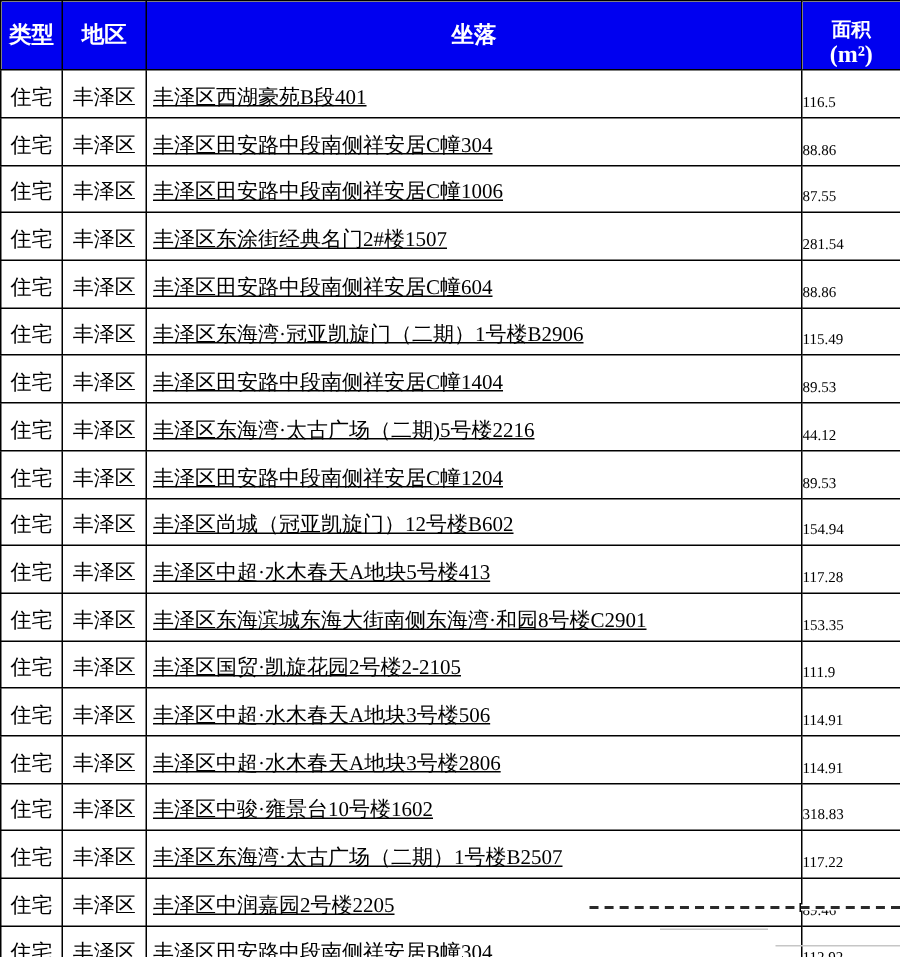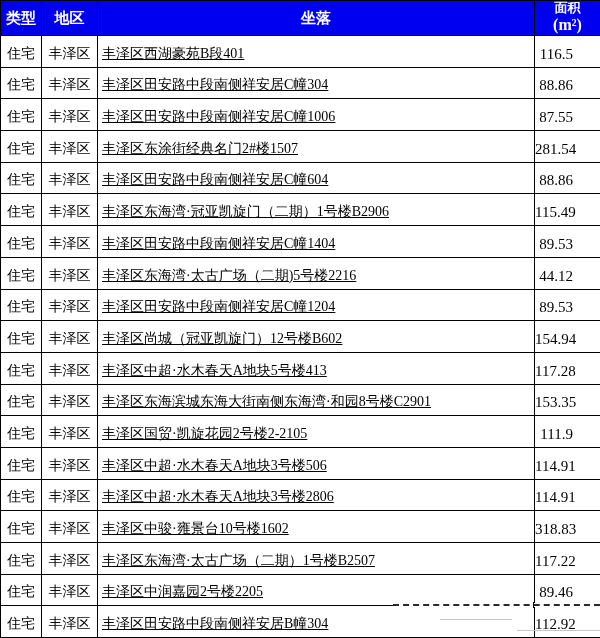--- a/index.html
+++ b/index.html
@@ -17,36 +17,36 @@
   th {
     background: var(--header-bg, #0000f0);
     color: var(--header-text, #ffffff);
     font-weight: bold;
     font-size: 15px;
     border: 1px solid #000;
     text-align: center;
     vertical-align: middle;
     overflow: hidden;
   }
-  th.col-area { font-size: 13px; line-height: 1.15; padding-top: 0; }
+  th.col-area { font-size: 13px; line-height: 1.15; padding-top: 12px; }
   th.col-area .unit { display: block; font-size: 16px; font-weight: bold; letter-spacing: 0; }
 
   tbody tr { height: 31.7px; }
   td {
     border: 1px solid #000;
     color: #000;
     font-size: 14px;
     vertical-align: bottom;
     padding-bottom: 4px;
     overflow: hidden;
     white-space: nowrap;
   }
   td.c-type, td.c-district { text-align: center; }
   td.c-location { text-align: left; padding-left: 4px; text-decoration: underline; }
-  td.c-area { text-align: right; padding-right: 27px; font-size: 15px; }
+  td.c-area { padding-right: 27px; font-size: 10px; }
 
   
   .pagebreak-cover {
     position: absolute; left: 393px; top: 603px; width: 207px; height: 4px;
     background: #fff; pointer-events: none;
   }
   .pagebreak-dashes {
     position: absolute; left: 393px; top: 604px; width: 207px; height: 0;
     border-top: 2px dashed #2a2a2a; pointer-events: none;
   }

